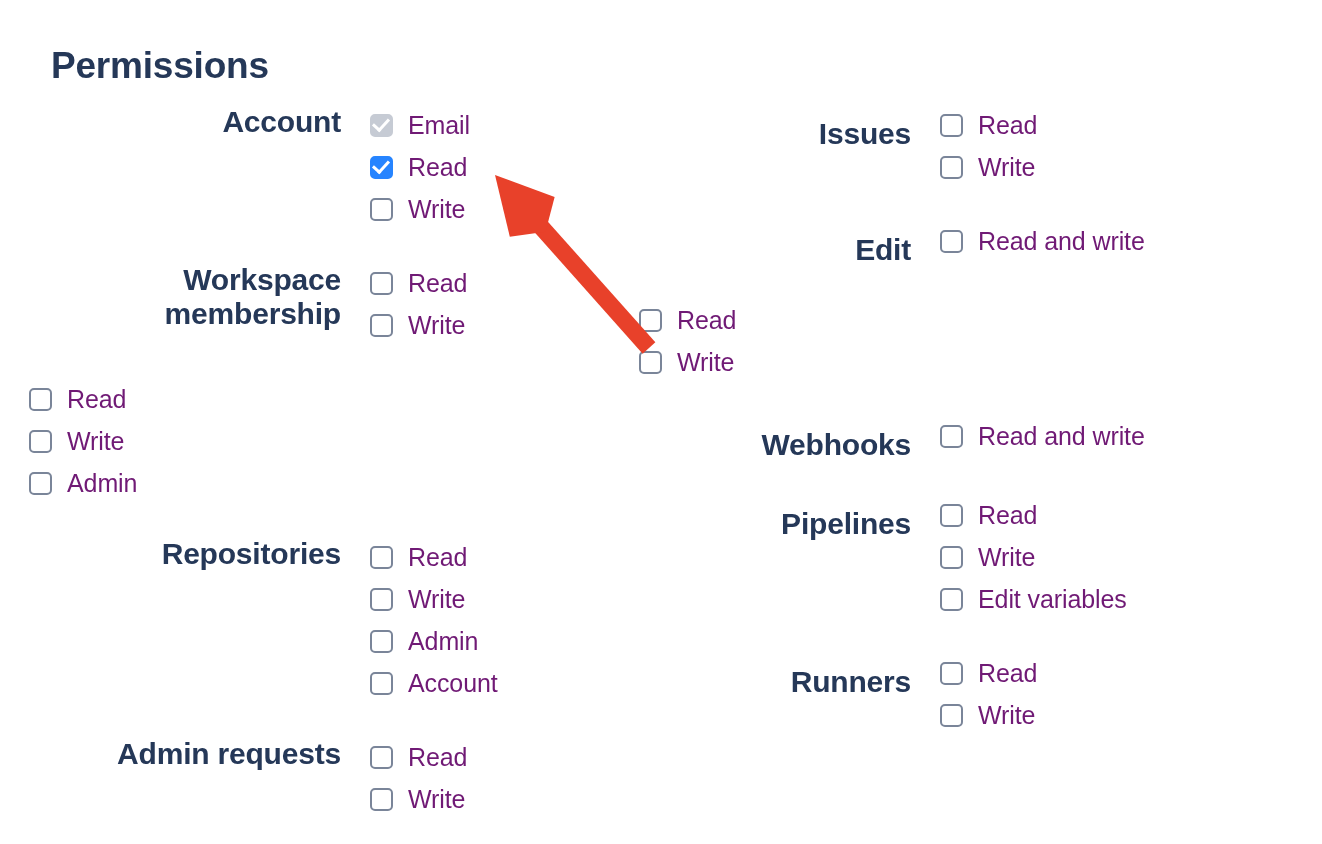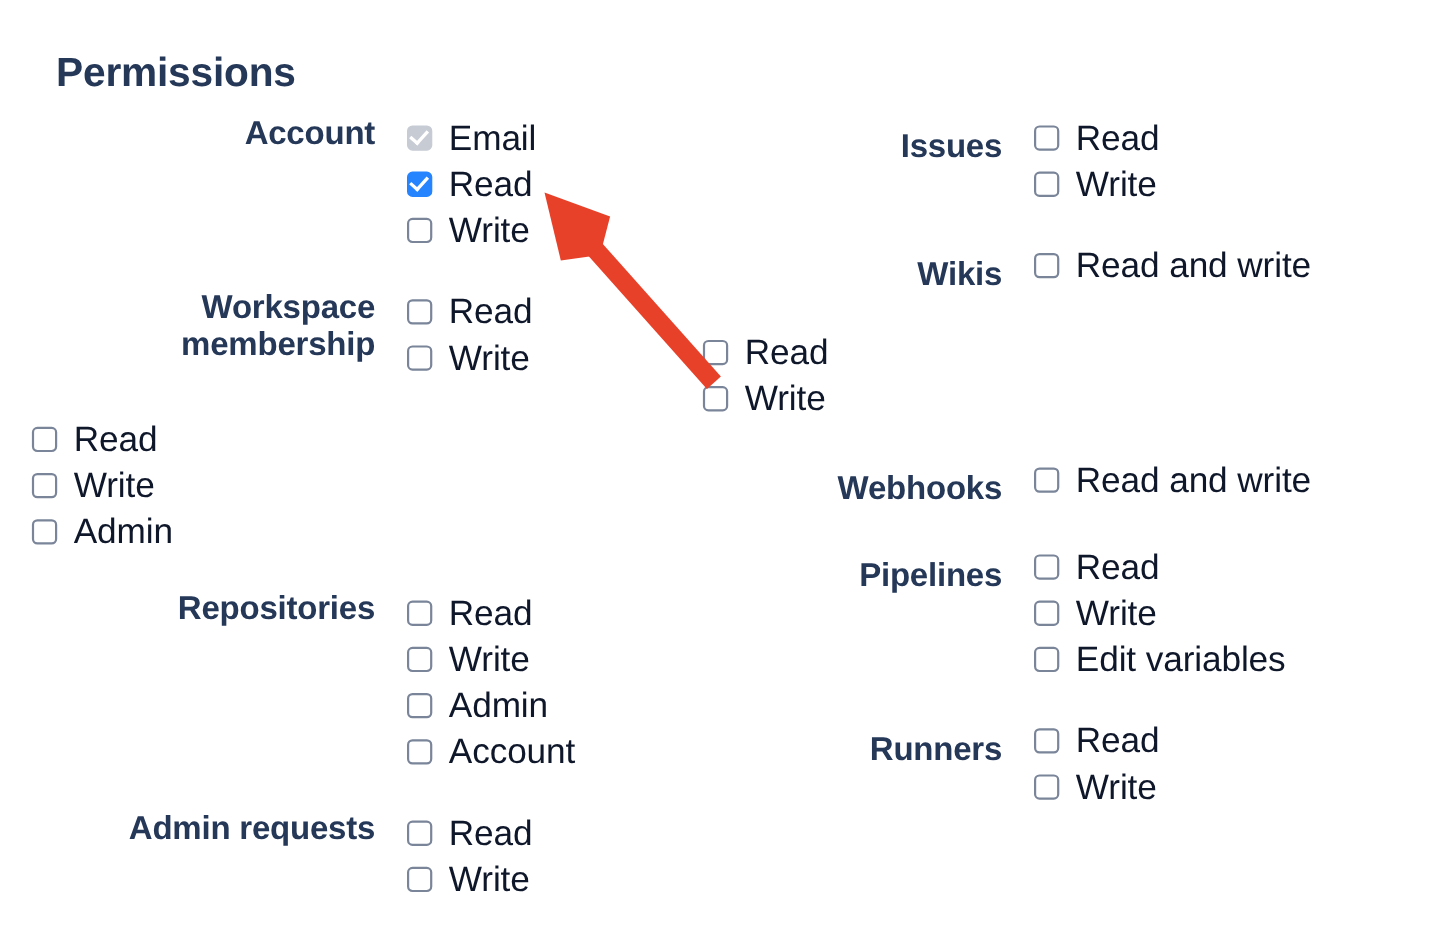--- a/index.html
+++ b/index.html
@@ -101,22 +101,22 @@
     width: 7px;
     height: 13px;
     border: solid #ffffff;
     border-width: 0 3px 3px 0;
     transform: rotate(42deg);
   }
   .cbx.checked .tick,
   .cbx.disabled .tick { display: block; }
 
   .option-label {
-    font-size: 32px;
-    color: #0f172a;
+    font-size: 25px;
+    color: #701a75;
     line-height: 30px;
     letter-spacing: -0.1px;
     white-space: nowrap;
   }
 
   .arrow-layer {
     position: absolute;
     left: 0;
     top: 0;
     width: 1322px;
@@ -224,21 +224,21 @@
             <span class="cbx"></span>
             <span class="option-label">Read</span>
           </label>
           <label class="option-row">
             <span class="cbx"></span>
             <span class="option-label">Write</span>
           </label>
         </div>
       </div>
       <div class="perm-group">
-        <div class="group-label">Wikis</div>
+        <div class="group-label">Edit</div>
         <div class="group-options">
           <label class="option-row">
             <span class="cbx"></span>
             <span class="option-label">Read and write</span>
           </label>
         </div>
       </div>
       <div class="perm-group">
         <div class="group-options">
           <label class="option-row">

